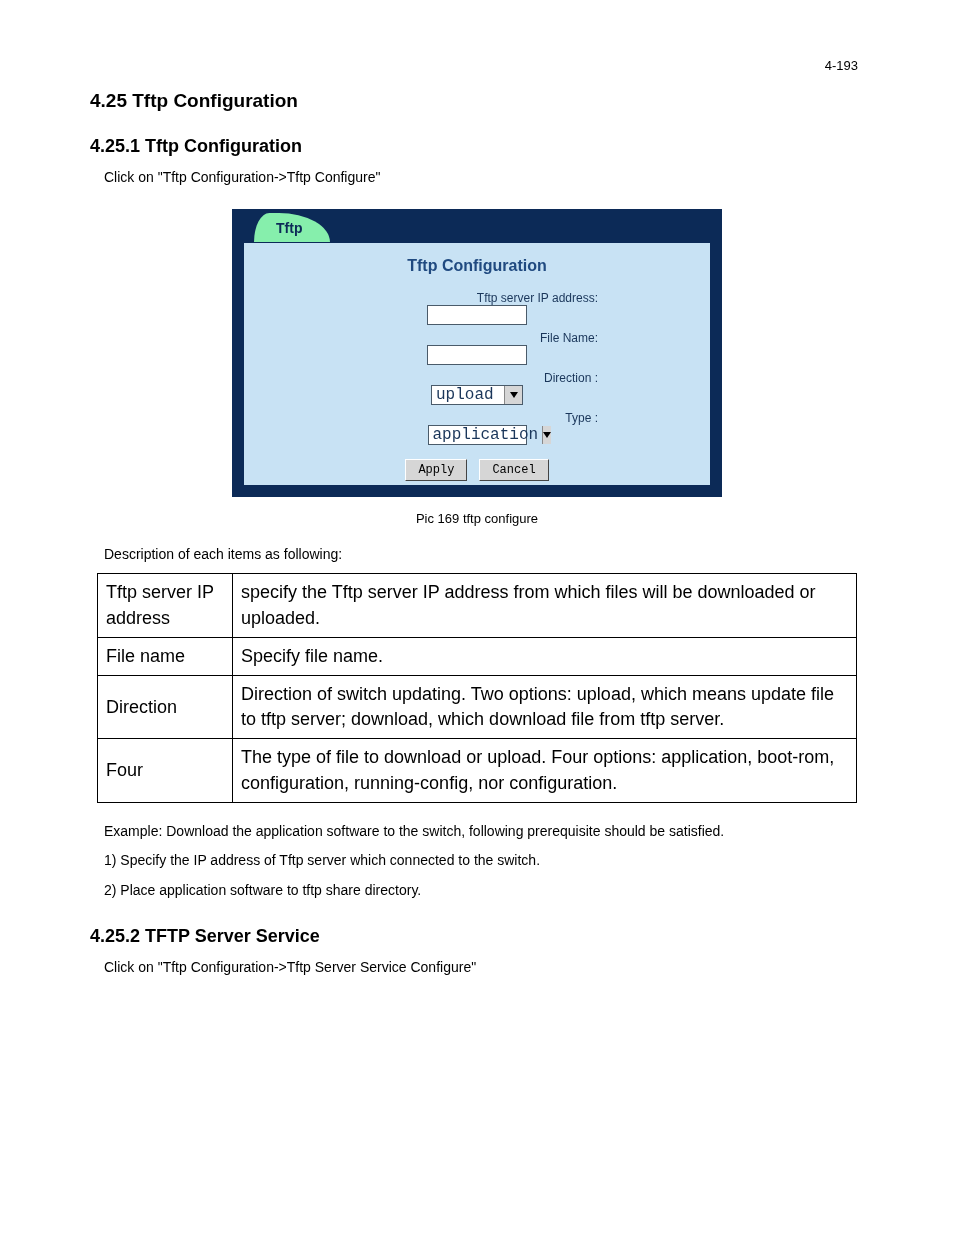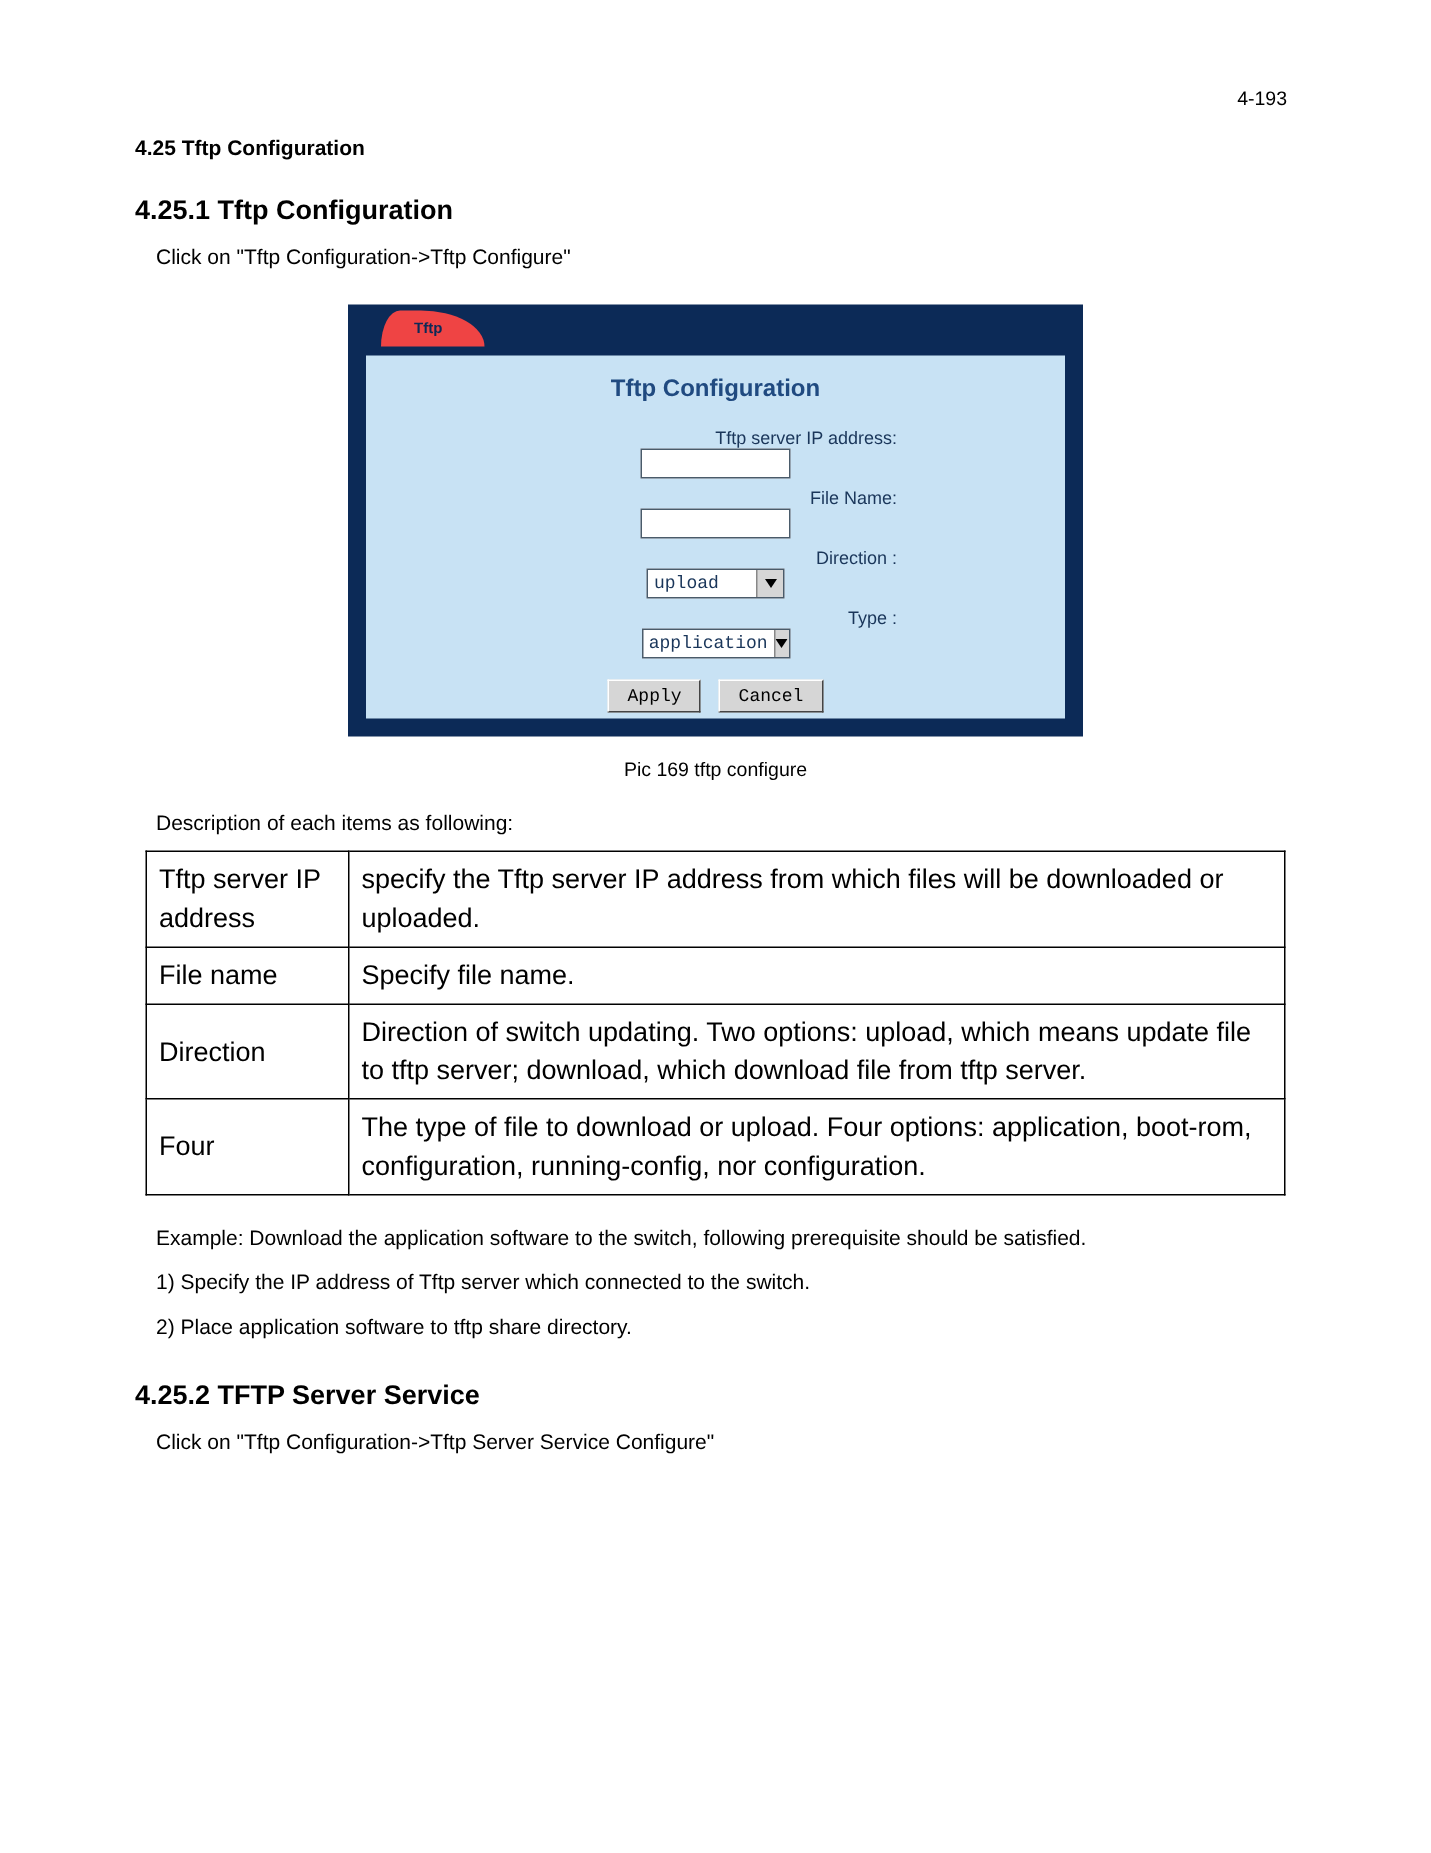--- a/index.html
+++ b/index.html
@@ -13,21 +13,21 @@
     padding: 90px 90px 0 90px;
   }
   .page-num {
     position: absolute;
     top: 58px;
     right: 96px;
     font-size: 13px;
     font-family: Arial, sans-serif;
   }
   .heading {
-    font-size: 14px;
+    font-size: 19px;
     font-weight: bold;
     margin-bottom: 8px;
     font-family: Arial, sans-serif;
   }
   .subheading {
     font-size: 18px;
     font-weight: bold;
     margin-top: 24px;
     margin-bottom: 10px;
     font-family: Arial, sans-serif;
@@ -50,29 +50,29 @@
     background: #0c2a57;
     padding: 0 0 12px 0;
     text-align: left;
   }
   .tab-row {
     height: 34px;
     position: relative;
   }
   .tab {
     display: inline-block;
-    background: #ef4444;
+    background: #86efac;
     border-top-left-radius: 18px 34px;
     border-top-right-radius: 60px 34px;
     padding: 7px 28px 6px 22px;
     margin-left: 22px;
     font-weight: bold;
     color: #0c2a57;
     font-family: "Trebuchet MS", Tahoma, sans-serif;
-    font-size: 10px;
+    font-size: 14px;
     position: relative;
     top: 4px;
   }
   .panel-inner {
     background: #c8e2f4;
     margin: 0 12px;
     padding: 14px 12px 4px 12px;
   }
   .panel-title {
     text-align: center;
@@ -110,21 +110,21 @@
     align-items: stretch;
     border: 1px solid #4a5b6a;
     background: #fff;
     height: 20px;
   }
   .select-wrap.w1 { width: 92px; }
   .select-wrap.w2 { width: 99px; }
   .select-value {
     flex: 1;
     font-family: "Courier New", monospace;
-    font-size: 12px;
+    font-size: 16px;
     padding: 1px 4px;
     line-height: 16px;
   }
   .select-btn {
     width: 18px;
     background: #d6d6d6;
     border-left: 1px solid #888;
     display: flex;
     align-items: center;
     justify-content: center;

